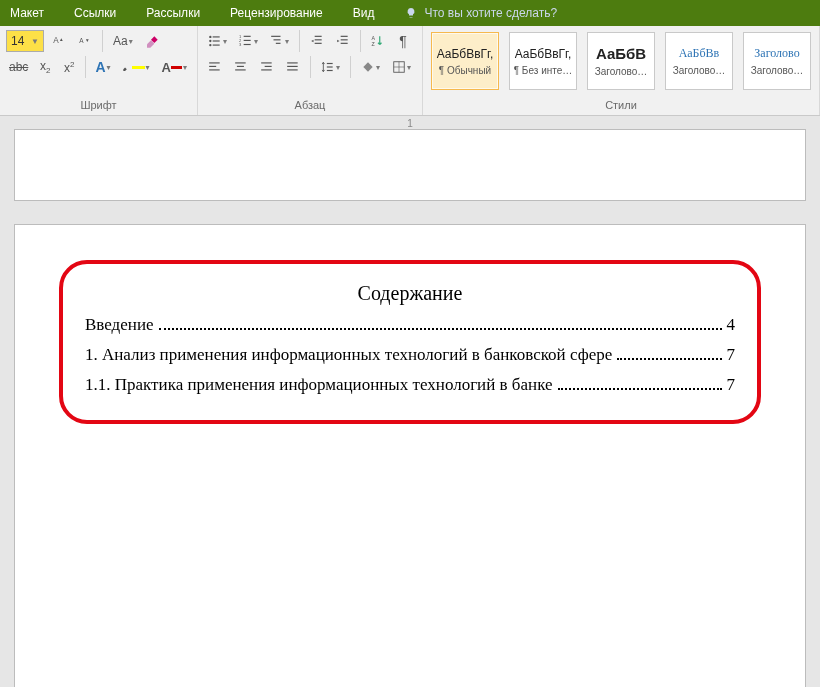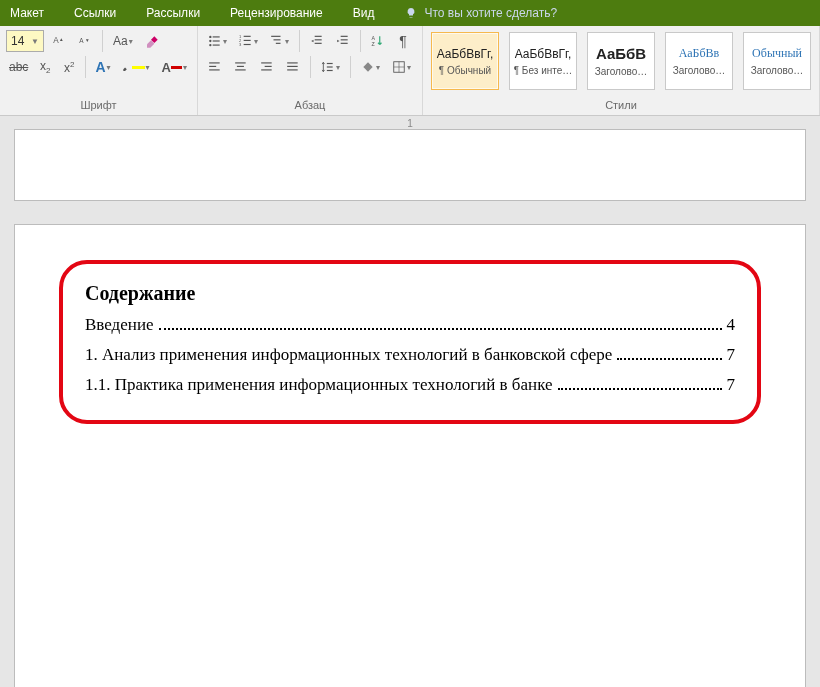--- a/index.html
+++ b/index.html
@@ -62,21 +62,21 @@
     display: flex; align-items: center; justify-content: center;
     padding: 0 3px;
     border: 1px solid transparent;
     color: #555;
     cursor: default;
   }
   .dd { font-size: 8px; color: #7a7a7a; margin-left: 1px; }
   .fontsize-box {
     width: 38px; height: 22px;
     border: 1px solid #ababab;
-    background: #fef9c3;
+    background: #fde047;
     display: flex; align-items: center; justify-content: space-between;
     padding: 0 4px;
     font-size: 12px;
     color: #333;
   }
   .sep { width:1px; height:22px; background:#d0d0d0; margin:0 2px;}
   .color-under { display:inline-block; width:14px; height:3px; }
   
   .styles-group { flex: 1; min-width: 0; }
   .styles-gallery {
@@ -133,21 +133,22 @@
     position: relative;
   }
   .callout {
     border: 4px solid #e30613;
     border-radius: 28px;
     padding: 18px 22px 25px 22px;
   }
   .toc-title {
     font-family: "Times New Roman", serif;
     font-size: 20px;
-    font-weight: bold;
+    font-weight: normal;
+    text-align: center;
     margin-bottom: 10px;
   }
   .toc-entry {
     font-family: "Times New Roman", serif;
     font-size: 17px;
     display: flex;
     align-items: baseline;
     margin-top: 10px;
     white-space: nowrap;
   }
@@ -388,21 +389,21 @@
         </div>
         <div class="style-tile">
           <div class="style-sample bold">АаБбВ</div>
           <div class="style-label">Заголово…</div>
         </div>
         <div class="style-tile">
           <div class="style-sample blue">АаБбВв</div>
           <div class="style-label">Заголово…</div>
         </div>
         <div class="style-tile">
-          <div class="style-sample blue">Обычный</div>
+          <div class="style-sample blue">Заголово</div>
           <div class="style-label">Заголово…</div>
         </div>
         <div class="style-tile">
           <div class="style-sample ">Аа</div>
           <div class="style-label">Загол…</div>
         </div>
       </div>
     <div class="ribbon-group-label">Стили</div>
   </div>
 </div>

